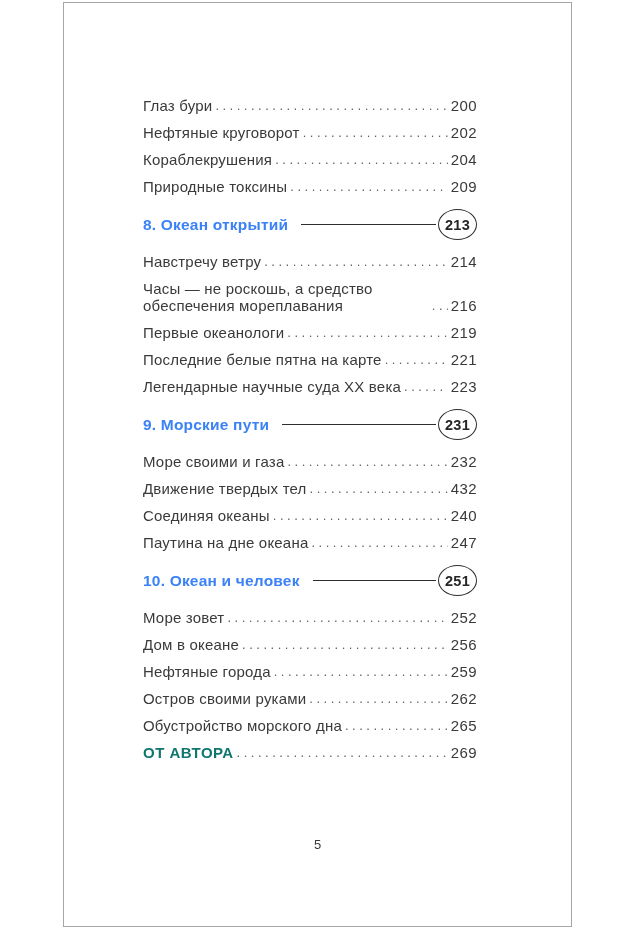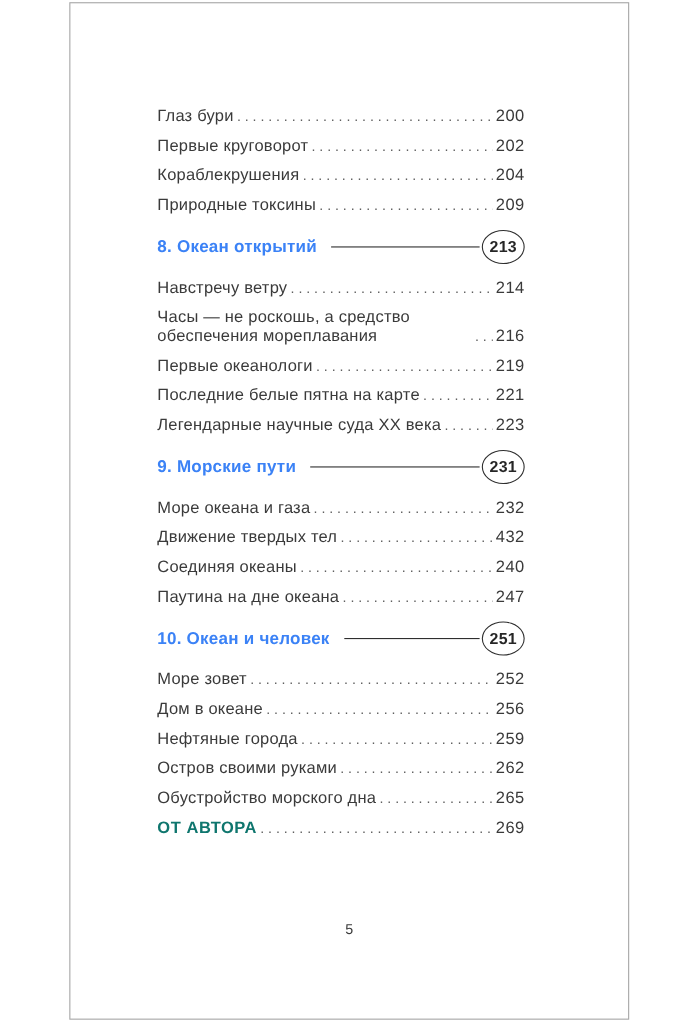--- a/index.html
+++ b/index.html
@@ -123,21 +123,21 @@
   <div class="frame"></div>
 
   <div class="content">
 
     <div class="toc-entry">
       <span class="toc-title">Глаз бури</span>
       <span class="leader"></span>
       <span class="toc-page">200</span>
     </div>
     <div class="toc-entry">
-      <span class="toc-title">Первые круговорот</span>
+      <span class="toc-title">Нефтяные круговорот</span>
       <span class="leader"></span>
       <span class="toc-page">202</span>
     </div>
     <div class="toc-entry">
       <span class="toc-title">Кораблекрушения</span>
       <span class="leader"></span>
       <span class="toc-page">204</span>
     </div>
     <div class="toc-entry">
       <span class="toc-title">Природные токсины</span>
@@ -182,21 +182,21 @@
 
     <section class="toc-section">
       <div class="sec-header">
         <span class="sec-title">9. Морские пути</span>
         <span class="sec-line"></span>
         <span class="sec-circle">
           <span>231</span>
         </span>
       </div>
       <div class="toc-entry">
-        <span class="toc-title">Море океана и газа</span>
+        <span class="toc-title">Море своими и газа</span>
         <span class="leader"></span>
         <span class="toc-page">232</span>
       </div>
       <div class="toc-entry">
         <span class="toc-title">Движение твердых тел</span>
         <span class="leader"></span>
         <span class="toc-page">432</span>
       </div>
       <div class="toc-entry">
         <span class="toc-title">Соединяя океаны</span>

